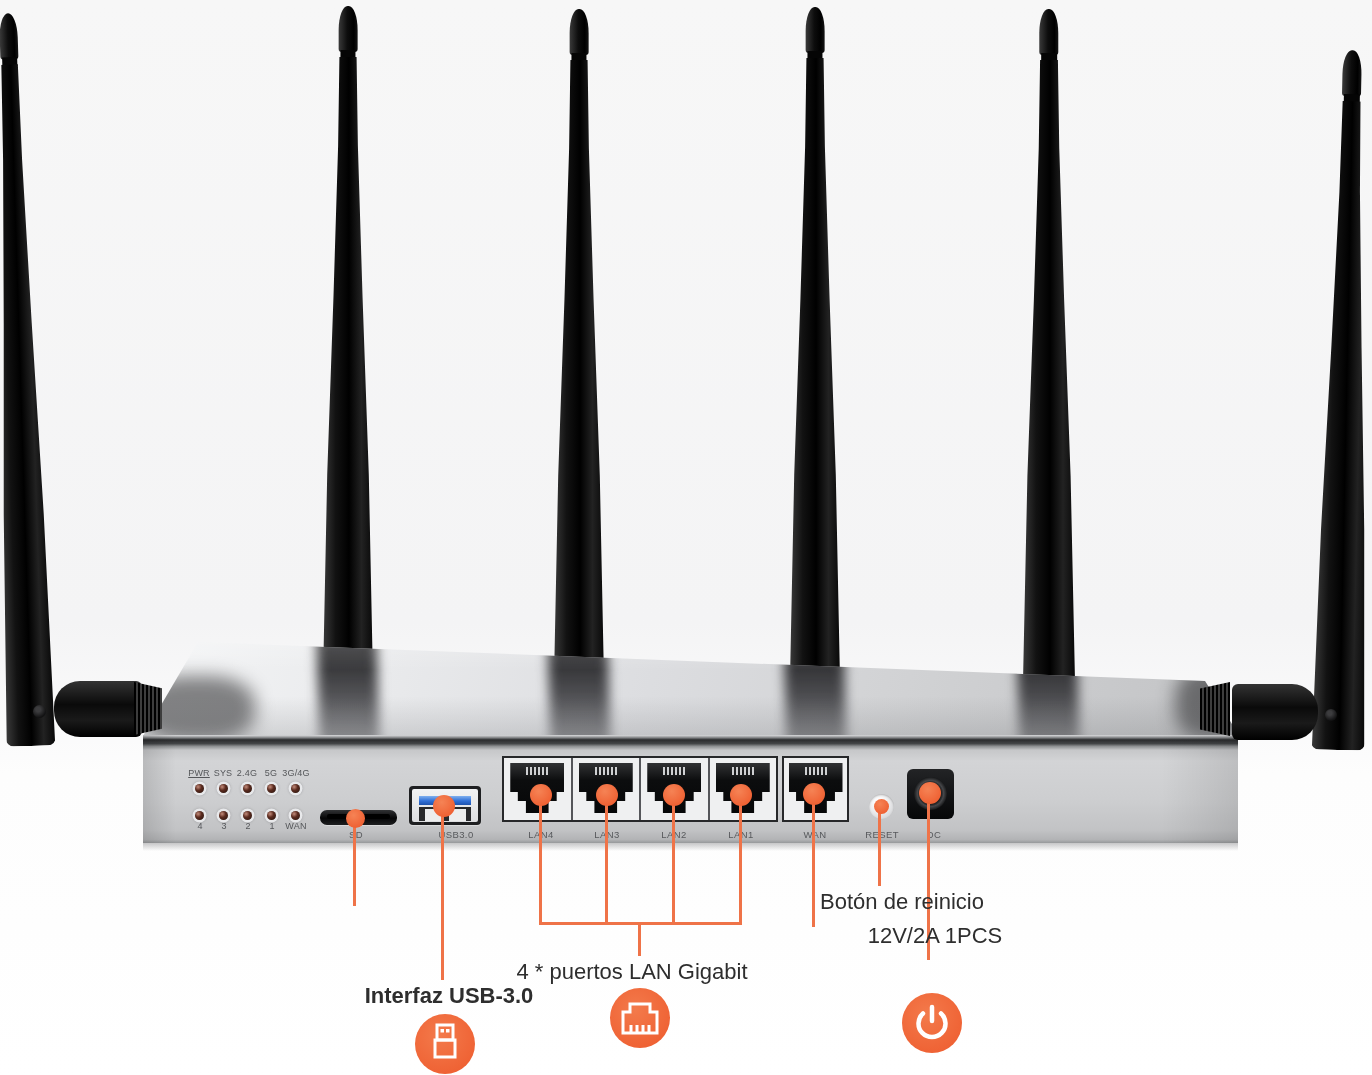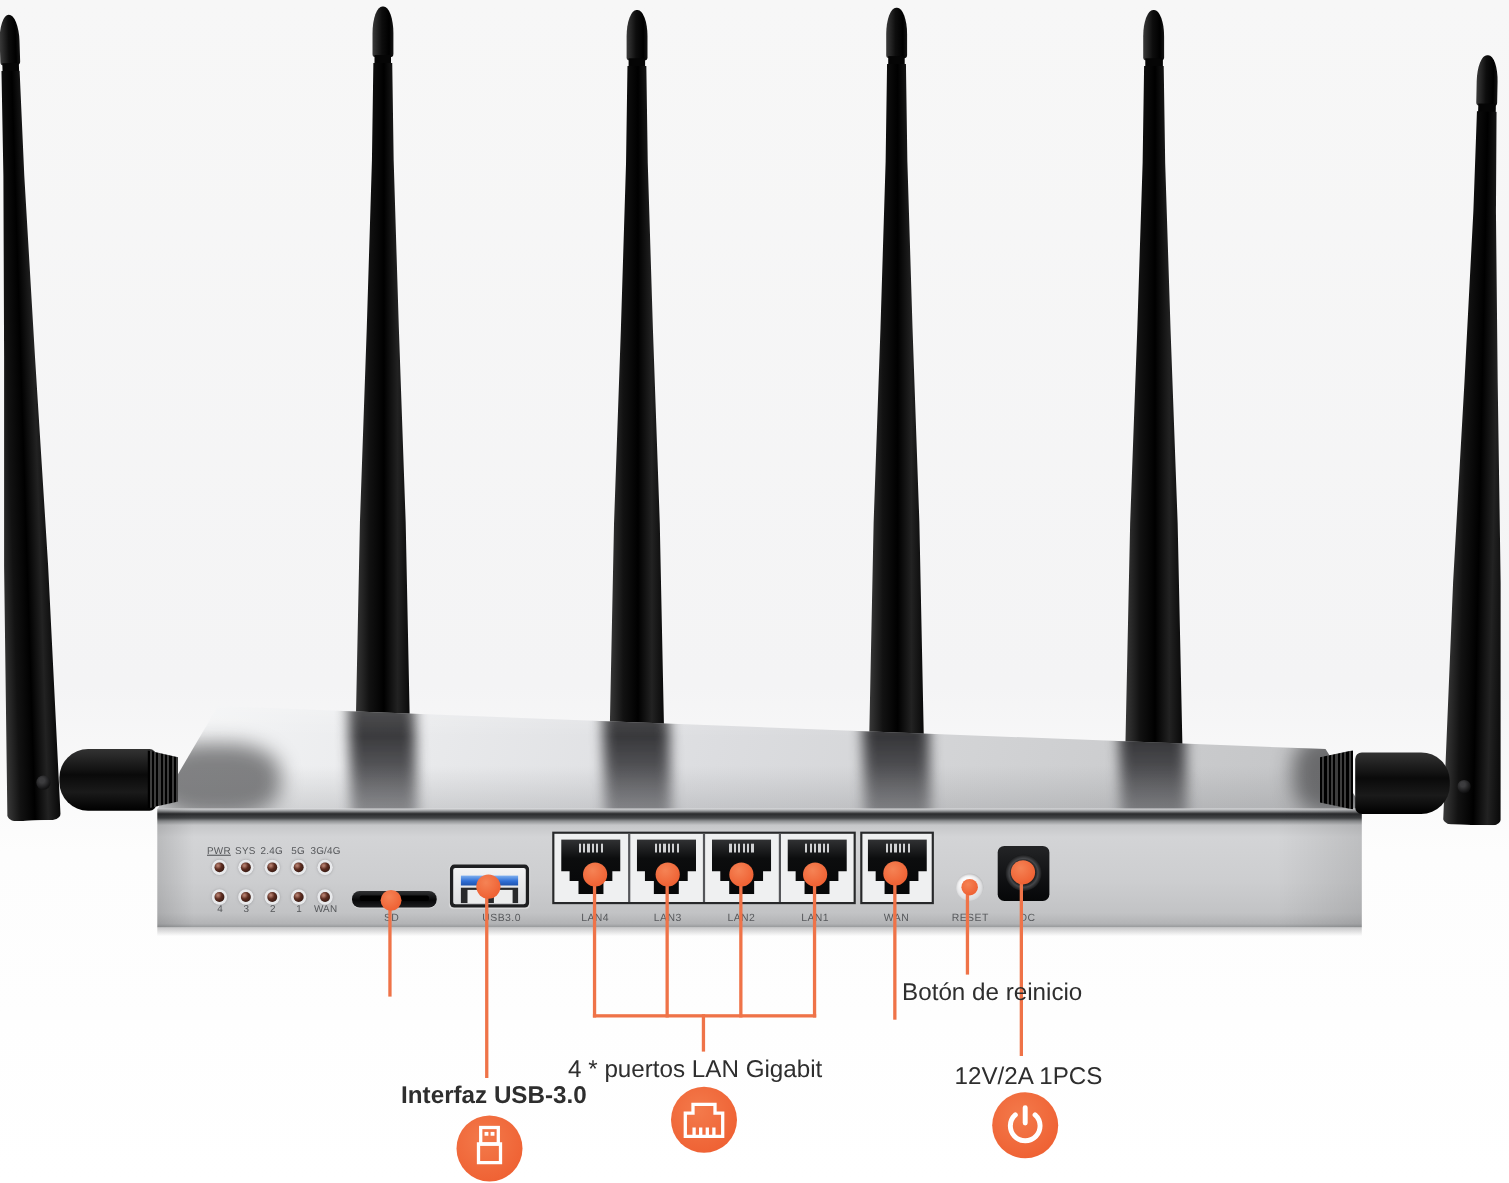--- a/index.html
+++ b/index.html
@@ -244,21 +244,21 @@
   <div class="oline" style="left:739px;top:804px;height:121px;"></div>
   <div class="ohline" style="left:539px;top:922px;width:203px;"></div>
   <div class="oline" style="left:638px;top:922px;height:34px;"></div>
   <div class="oline" style="left:812px;top:803px;height:124px;"></div>
   <div class="oline" style="left:878px;top:812px;height:74px;"></div>
   <div class="oline" style="left:927px;top:803px;height:157px;"></div>
 
   <span class="callout" style="left:449px;top:983px;font-weight:bold;">Interfaz USB-3.0</span>
   <span class="callout" style="left:632px;top:959px;">4 * puertos LAN Gigabit</span>
   <span class="callout" style="left:878px;top:889px;margin-left:24px;">Botón de reinicio</span>
-  <span class="callout" style="left:935px;top:965px;">12V/2A 1PCS</span>
+  <span class="callout" style="left:935px;top:923px;">12V/2A 1PCS</span>
 
   <div class="icon-circle" style="left:415px;top:1014px;">
     <svg width="60" height="60" viewBox="0 0 60 60">
       <g stroke="#ffffff" stroke-width="3" fill="none">
         <rect x="22" y="11" width="16" height="15"></rect>
         <path d="M20 26 h20 v17 h-20 z"></path>
       </g>
       <rect x="25.5" y="15" width="3.5" height="3.5" fill="#ffffff"></rect>
       <rect x="31" y="15" width="3.5" height="3.5" fill="#ffffff"></rect>
     </svg>

